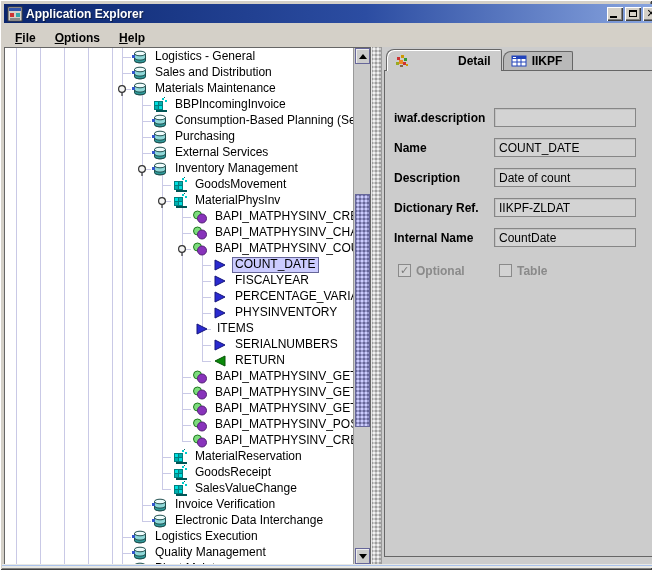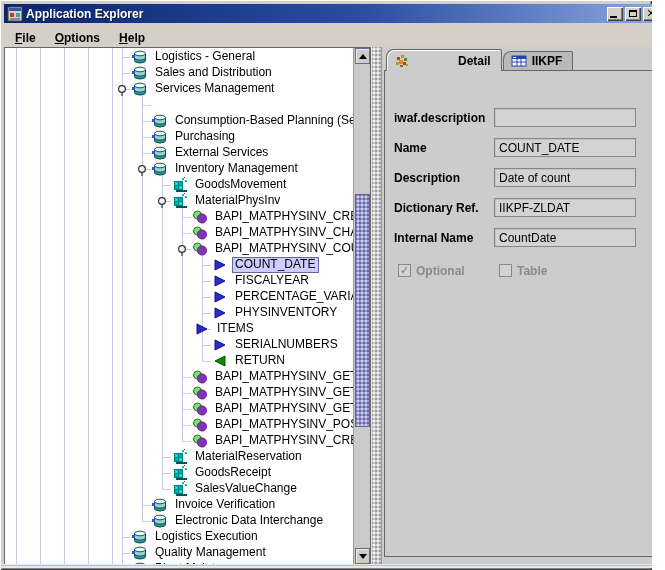--- a/index.html
+++ b/index.html
@@ -211,23 +211,39 @@
           </svg></div>
         <div class="tree-row" style="left: 127px; top: 33px;">
           <span class="tree-icon">
             <svg width="16" height="16" viewBox="0 0 16 16">
               <path d="M2.5 4.5 L2.5 11.5 A5.5 2.3 0 0 0 13.5 11.5 L13.5 4.5 Z" fill="#8fd8d8" stroke="#1f4d4d"></path>
               <path d="M2.5 8.8 A5.5 2.3 0 0 0 13.5 8.8 L13.5 11.5 A5.5 2.3 0 0 1 2.5 11.5 Z" fill="#2f9a9a" stroke="#1f4d4d"></path>
               <ellipse cx="8" cy="4.5" rx="5.5" ry="2.3" fill="#eefcfc" stroke="#1f4d4d"></ellipse>
               <rect x="0" y="6" width="3" height="3" fill="#3355cc"></rect>
             </svg>
           </span>
-          <span class="tree-label">Services Management</span>
+          <span class="tree-label">Materials Maintenance</span>
         </div>
         <div class="guide-h" style="left: 137px; top: 57px; width: 9px;"></div>
+        <div class="tree-row" style="left: 147px; top: 49px;">
+          <span class="tree-icon">
+            <svg width="16" height="16" viewBox="0 0 16 16">
+              <rect x="2" y="4" width="9" height="9" fill="#007f7f"></rect>
+              <rect x="3" y="5" width="3" height="3" fill="#00e0e0"></rect>
+              <rect x="7" y="5" width="3" height="3" fill="#00b0b0"></rect>
+              <rect x="3" y="9" width="3" height="3" fill="#00b0b0"></rect>
+              <rect x="7" y="9" width="3" height="3" fill="#00e0e0"></rect>
+              <rect x="10" y="1" width="2" height="2" fill="#00cccc"></rect>
+              <rect x="13" y="3" width="2" height="2" fill="#00cccc"></rect>
+              <rect x="12" y="0" width="1" height="1" fill="#006666"></rect>
+              <rect x="4" y="13" width="11" height="2" fill="#005555"></rect>
+            </svg>
+          </span>
+          <span class="tree-label">BBPIncomingInvoice</span>
+        </div>
         <div class="guide-h" style="left: 137px; top: 73px; width: 9px;"></div>
         <div class="tree-row" style="left: 147px; top: 65px;">
           <span class="tree-icon">
             <svg width="16" height="16" viewBox="0 0 16 16">
               <path d="M2.5 4.5 L2.5 11.5 A5.5 2.3 0 0 0 13.5 11.5 L13.5 4.5 Z" fill="#8fd8d8" stroke="#1f4d4d"></path>
               <path d="M2.5 8.8 A5.5 2.3 0 0 0 13.5 8.8 L13.5 11.5 A5.5 2.3 0 0 1 2.5 11.5 Z" fill="#2f9a9a" stroke="#1f4d4d"></path>
               <ellipse cx="8" cy="4.5" rx="5.5" ry="2.3" fill="#eefcfc" stroke="#1f4d4d"></ellipse>
               <rect x="0" y="6" width="3" height="3" fill="#3355cc"></rect>
             </svg>
           </span>

